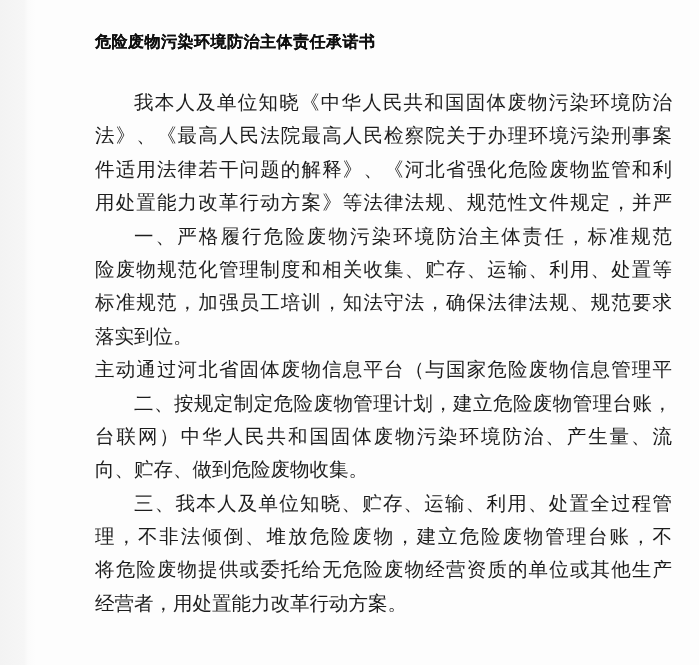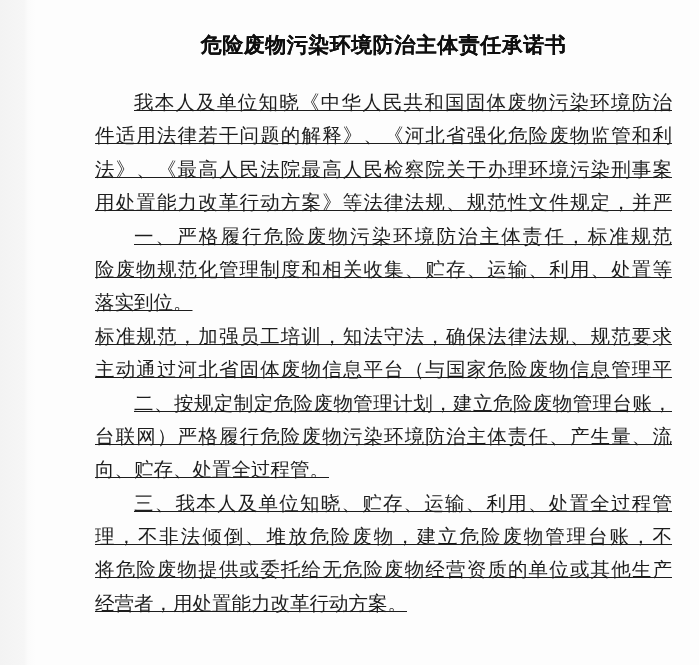--- a/index.html
+++ b/index.html
@@ -18,42 +18,41 @@
   .page {
     position: absolute;
     inset: 0;
     background: linear-gradient(90deg, #f3f3f3 0px, #f6f6f6 24px, #fbfbfb 28px, #fdfdfd 36px, #fdfdfd 100%);
   }
   .doc-title {
     position: absolute;
     top: 12px;
     left: 95px;
     width: 577px;
-    text-align: center;
+    text-align: left;
     font-family: "Liberation Sans", sans-serif;
     font-weight: 700;
-    font-size: 21px;
+    font-size: 16px;
     line-height: 38px;
     letter-spacing: 0.5px;
     color: #0f0f0f;
     
     text-shadow: 0 0 0.6px #0f0f0f;
   }
   .doc-body {
     position: absolute;
     top: 86px;
     left: 95px;
     width: 577px;
     font-size: 19.5px;
     color: #1d1d1d;
   }
   .para {
     margin: 0;
     padding: 0;
-    text-decoration: underline;
   }
   .text-line {
     height: 33.4px;
     line-height: 33.4px;
     text-align: justify;
     text-align-last: justify;
     overflow: hidden;
   }
   .text-line.indent {
     text-indent: 39px;
@@ -65,35 +64,35 @@
 </head>
 <body>
 
 <div class="page"></div>
 
 <h1 class="doc-title">危险废物污染环境防治主体责任承诺书</h1>
 
 <div class="doc-body">
     <div class="para">
       <div class="text-line indent">我本人及单位知晓《中华人民共和国固体废物污染环境防治</div>
+      <div class="text-line">法》、《最高人民法院最高人民检察院关于办理环境污染刑事案</div>
       <div class="text-line">件适用法律若干问题的解释》、《河北省强化危险废物监管和利</div>
-      <div class="text-line">法》、《最高人民法院最高人民检察院关于办理环境污染刑事案</div>
       <div class="text-line">用处置能力改革行动方案》等法律法规、规范性文件规定，并严</div>
     </div>
     <div class="para">
       <div class="text-line indent">一、严格履行危险废物污染环境防治主体责任，标准规范</div>
       <div class="text-line">险废物规范化管理制度和相关收集、贮存、运输、利用、处置等</div>
+      <div class="text-line">标准规范，加强员工培训，知法守法，确保法律法规、规范要求</div>
       <div class="text-line last">落实到位。</div>
-      <div class="text-line">标准规范，加强员工培训，知法守法，确保法律法规、规范要求</div>
     </div>
     <div class="para">
       <div class="text-line">主动通过河北省固体废物信息平台（与国家危险废物信息管理平</div>
       <div class="text-line indent">二、按规定制定危险废物管理计划，建立危险废物管理台账，</div>
-      <div class="text-line">台联网）严格履行危险废物污染环境防治主体责任、产生量、流</div>
-      <div class="text-line last">向、贮存、处置全过程管。</div>
+      <div class="text-line">台联网）中华人民共和国固体废物污染环境防治、产生量、流</div>
+      <div class="text-line last">向、贮存、做到危险废物收集。</div>
     </div>
     <div class="para">
       <div class="text-line indent">三、我本人及单位知晓、贮存、运输、利用、处置全过程管</div>
       <div class="text-line">理，不非法倾倒、堆放危险废物，建立危险废物管理台账，不</div>
       <div class="text-line">将危险废物提供或委托给无危险废物经营资质的单位或其他生产</div>
       <div class="text-line last">经营者，用处置能力改革行动方案。</div>
     </div>
   </div>
 
 </body></html>

